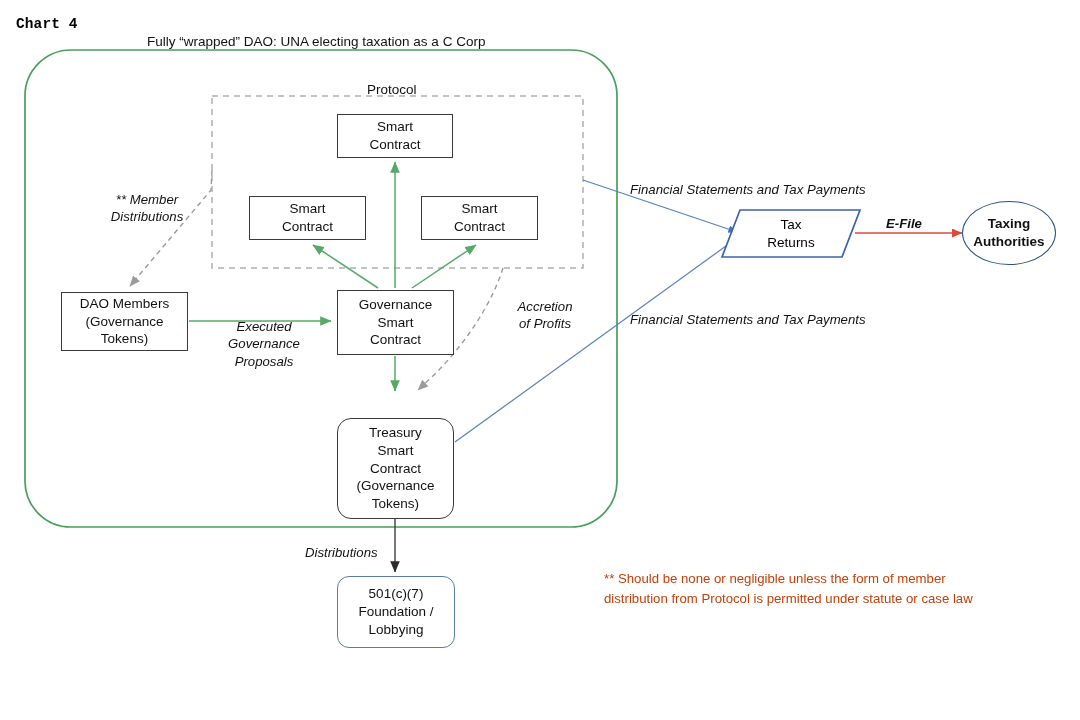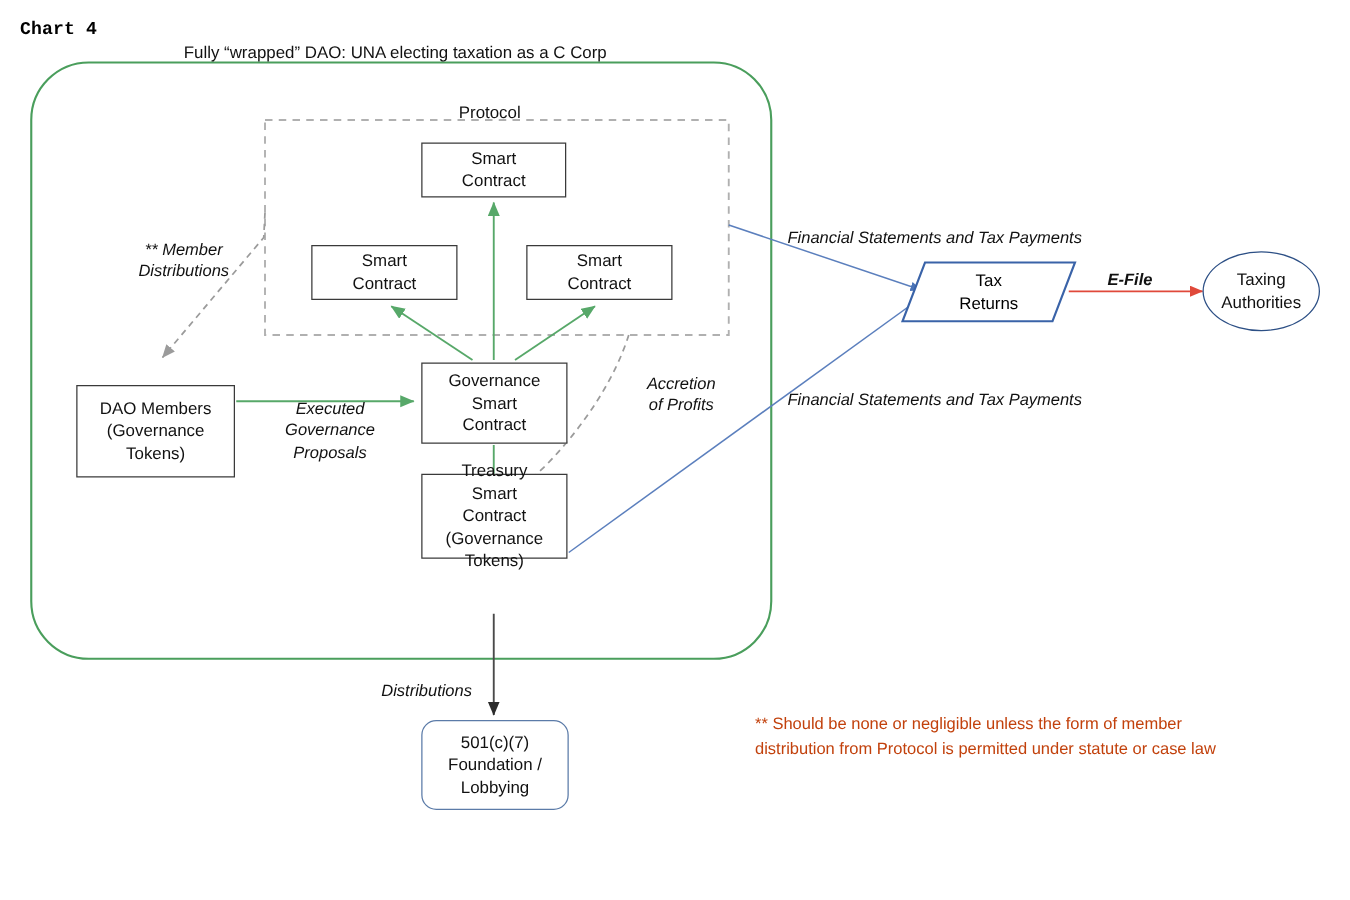--- a/index.html
+++ b/index.html
@@ -50,20 +50,21 @@
   .node-rect {
     border: 1.6px solid #3a3a3a;
   }
   .node-round {
     border: 1.5px solid #5b7ba8;
     border-radius: 12px;
   }
   .node-ellipse {
     border: 1.6px solid #2c4f85;
     border-radius: 50%;
+    font-weight: bold;
   }
   .edge-label {
     position: absolute;
     font-style: italic;
     font-size: 13.2px;
     line-height: 1.32;
     text-align: center;
     color: #111111;
     white-space: pre-line;
   }
@@ -149,29 +150,29 @@
 
   <div class="node node-rect" style="left:337px; top:114px; width:116px; height:44px; white-space:pre-line;">Smart
 Contract</div>
 
   <div class="node node-rect" style="left:249px; top:196px; width:117px; height:44px; white-space:pre-line;">Smart
 Contract</div>
 
   <div class="node node-rect" style="left:421px; top:196px; width:117px; height:44px; white-space:pre-line;">Smart
 Contract</div>
 
-  <div class="node node-rect" style="left:61px; top:308px; width:127px; height:74px; white-space:pre-line;">DAO Members
+  <div class="node node-rect" style="left:61px; top:292px; width:127px; height:59px; white-space:pre-line;">DAO Members
 (Governance
 Tokens)</div>
 
   <div class="node node-rect" style="left:337px; top:290px; width:117px; height:65px; white-space:pre-line;">Governance
 Smart
 Contract</div>
 
-  <div class="node node-rect" style="left:337px; top:379px; width:117px; height:68px; white-space:pre-line;">Treasury
+  <div class="node node-rect" style="left:337px; top:418px; width:117px; height:101px; white-space:pre-line;border-radius:14px;">Treasury
 Smart
 Contract
 (Governance
 Tokens)</div>
 
   <div class="node node-round" style="left:337px; top:576px; width:118px; height:72px; white-space:pre-line;">501(c)(7)
 Foundation /
 Lobbying</div>
 
   <div class="tax-returns-text" style="left:741px; top:216px; width:100px;">Tax

